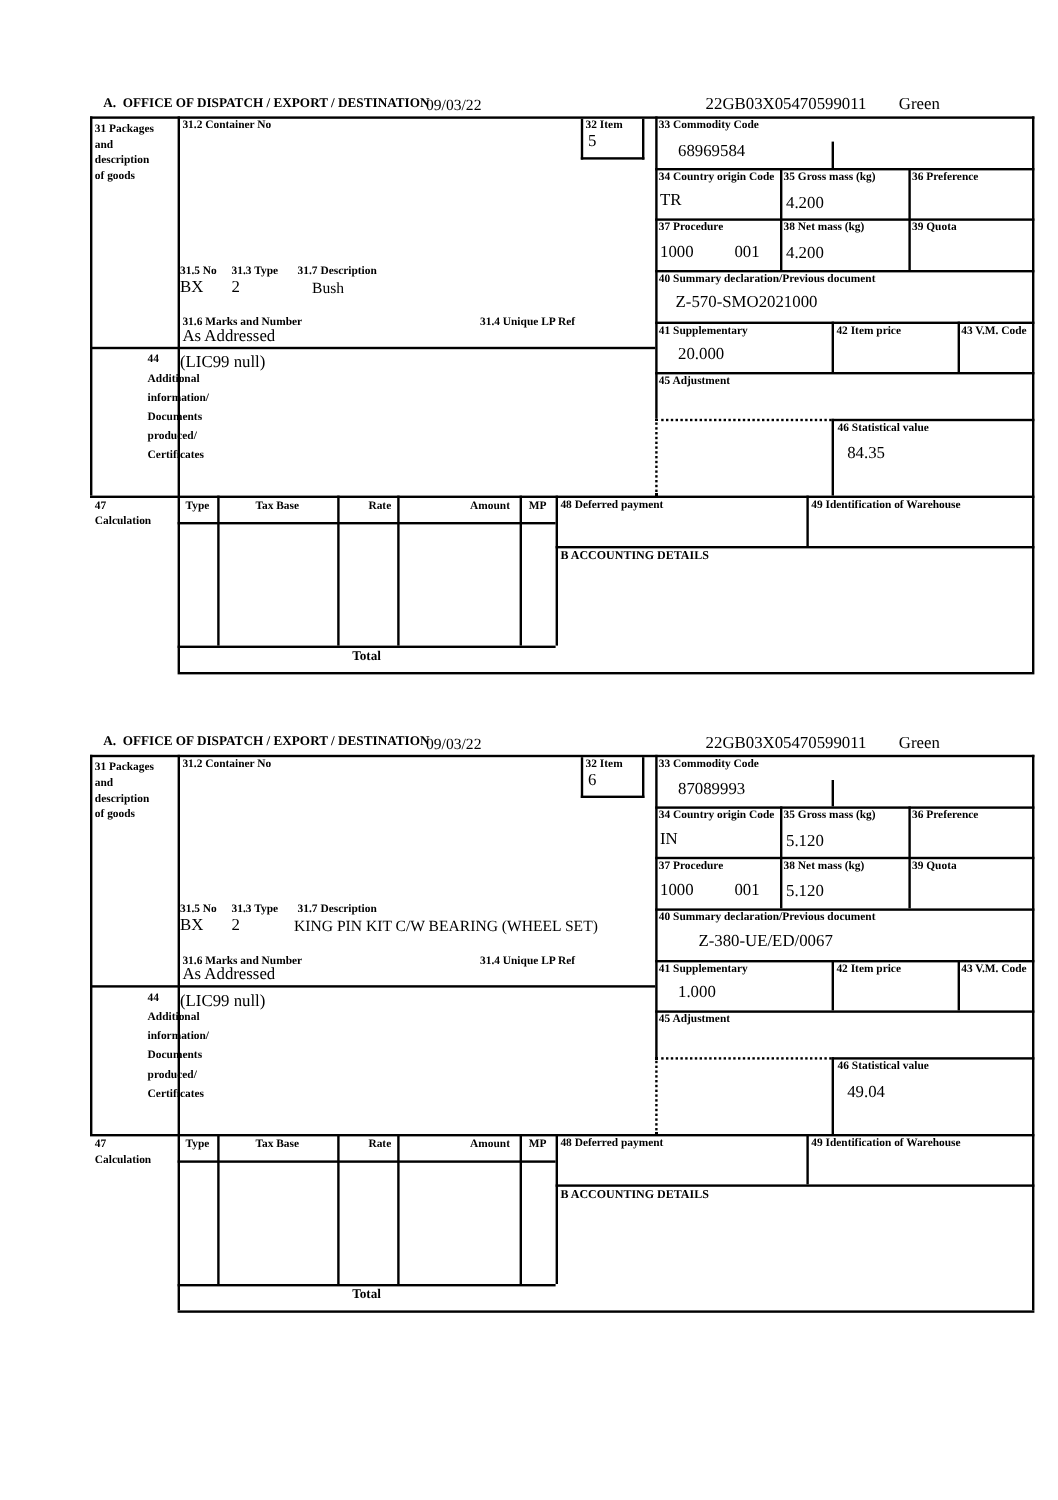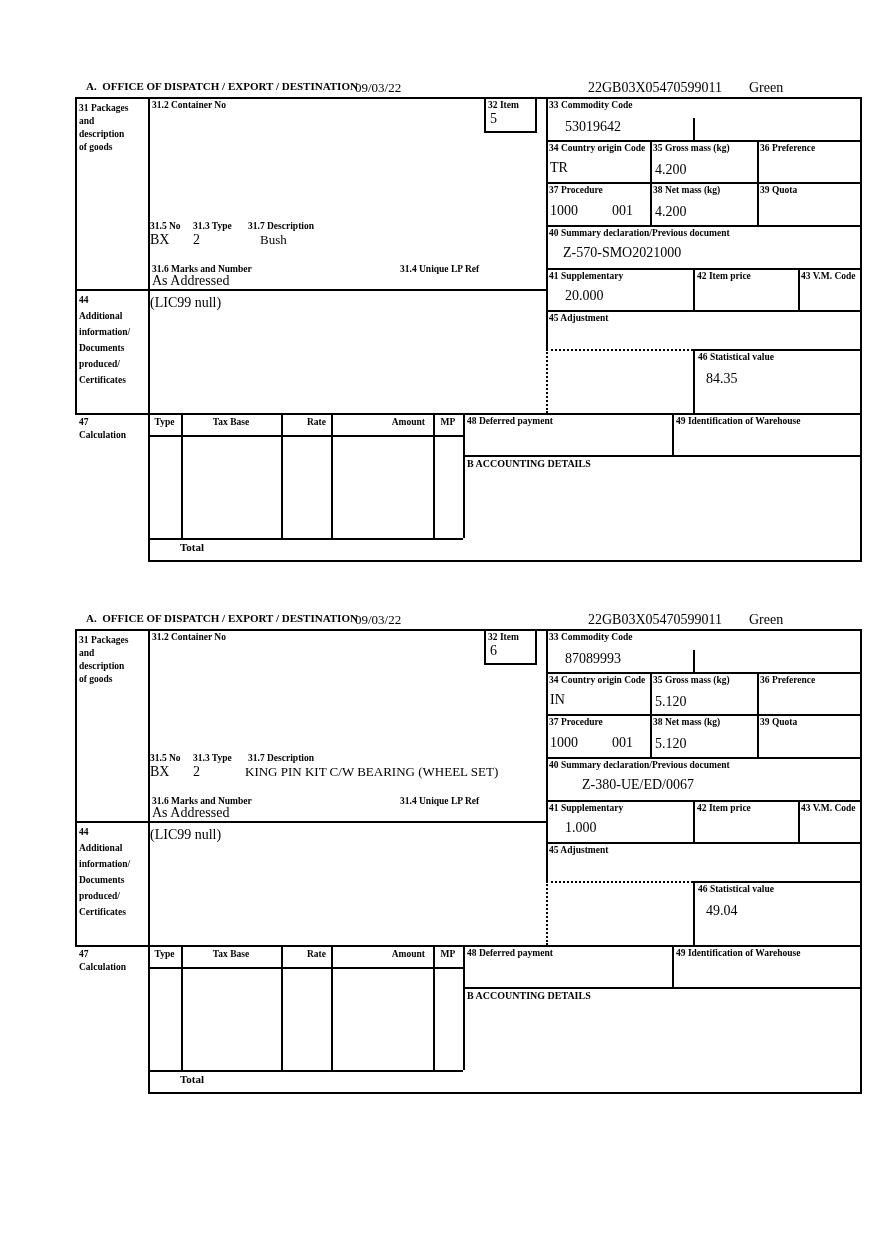--- a/index.html
+++ b/index.html
@@ -9,30 +9,30 @@
   }
   .section { position:absolute; left:0; width:882px; height:482px; }
   .hl { position:absolute; height:2px; background:#000; }
   .vl { position:absolute; width:2px;  background:#000; }
   .doth { position:absolute; height:0; border-top:2px dotted #000; }
   .dotv { position:absolute; width:0;  border-left:2px dotted #000; }
   .itembox { position:absolute; box-sizing:border-box; border:2px solid #000; border-top:none; }
   .lbl { position:absolute; font-weight:bold; font-size:9.5px; line-height:11px; white-space:nowrap; }
   .ml  { white-space:pre-line; }
   .lbl31 { line-height:13px; }
-  .lbl44 { line-height:16px; }
+  .lbl44 { line-height:16px;margin-left:44px; }
   .lbl47 { line-height:13px; }
   .val { position:absolute; font-size:14px; line-height:15px; white-space:nowrap; }
   .val-desc { font-size:13px; }
   .hdr-office { position:absolute; font-weight:bold; font-size:11px; white-space:pre; }
   .hdr-val { position:absolute; font-size:13px; white-space:nowrap; }
   .hdr-ref { font-size:14px; }
   .colhdr { position:absolute; font-weight:bold; font-size:9.5px; }
   .acct { position:absolute; font-weight:bold; font-size:10px; white-space:nowrap; }
-  .totallbl { position:absolute; font-weight:bold; font-size:11px; text-align:left;margin-left:32px; }
+  .totallbl { position:absolute; font-weight:bold; font-size:11px; text-align:center; }
 </style>
 </head>
 <body>
 
 <div id="page">
   <div class="section" style="top: 80px;">
 
     <div class="hdr-office" style="left:86px;top:0px">A.  OFFICE OF DISPATCH / EXPORT / DESTINATION</div>
     <div class="hdr-val" style="left:355px;top:0px">09/03/22</div>
     <div class="hdr-val hdr-ref" style="left:588px;top:0px">22GB03X05470599011</div>
@@ -95,21 +95,21 @@
     <div class="val" style="left:193px;top:152px">2</div>
     <div class="val val-desc" style="left:260px;top:152px">Bush</div>
 
     <div class="lbl" style="left:152px;top:184px">31.6 Marks and Number</div>
     <div class="lbl" style="left:400px;top:184px">31.4 Unique LP Ref</div>
     <div class="val" style="left:152px;top:193px">As Addressed</div>
 
     <div class="val" style="left:150px;top:215px">(LIC99 null)</div>
 
     <div class="lbl" style="left:549px;top:20px">33 Commodity Code</div>
-    <div class="val" style="left:565px;top:39px">53019642</div>
+    <div class="val" style="left:565px;top:39px">68969584</div>
 
     <div class="lbl" style="left:549px;top:63px">34 Country origin Code</div>
     <div class="val" style="left:550px;top:80px">TR</div>
     <div class="lbl" style="left:653px;top:63px">35 Gross mass (kg)</div>
     <div class="val" style="left:655px;top:82px">4.200</div>
     <div class="lbl" style="left:760px;top:63px">36 Preference</div>
 
     <div class="lbl" style="left:549px;top:105px">37 Procedure</div>
     <div class="val" style="left:550px;top:123px">1000</div>
     <div class="val" style="left:612px;top:123px">001</div>

